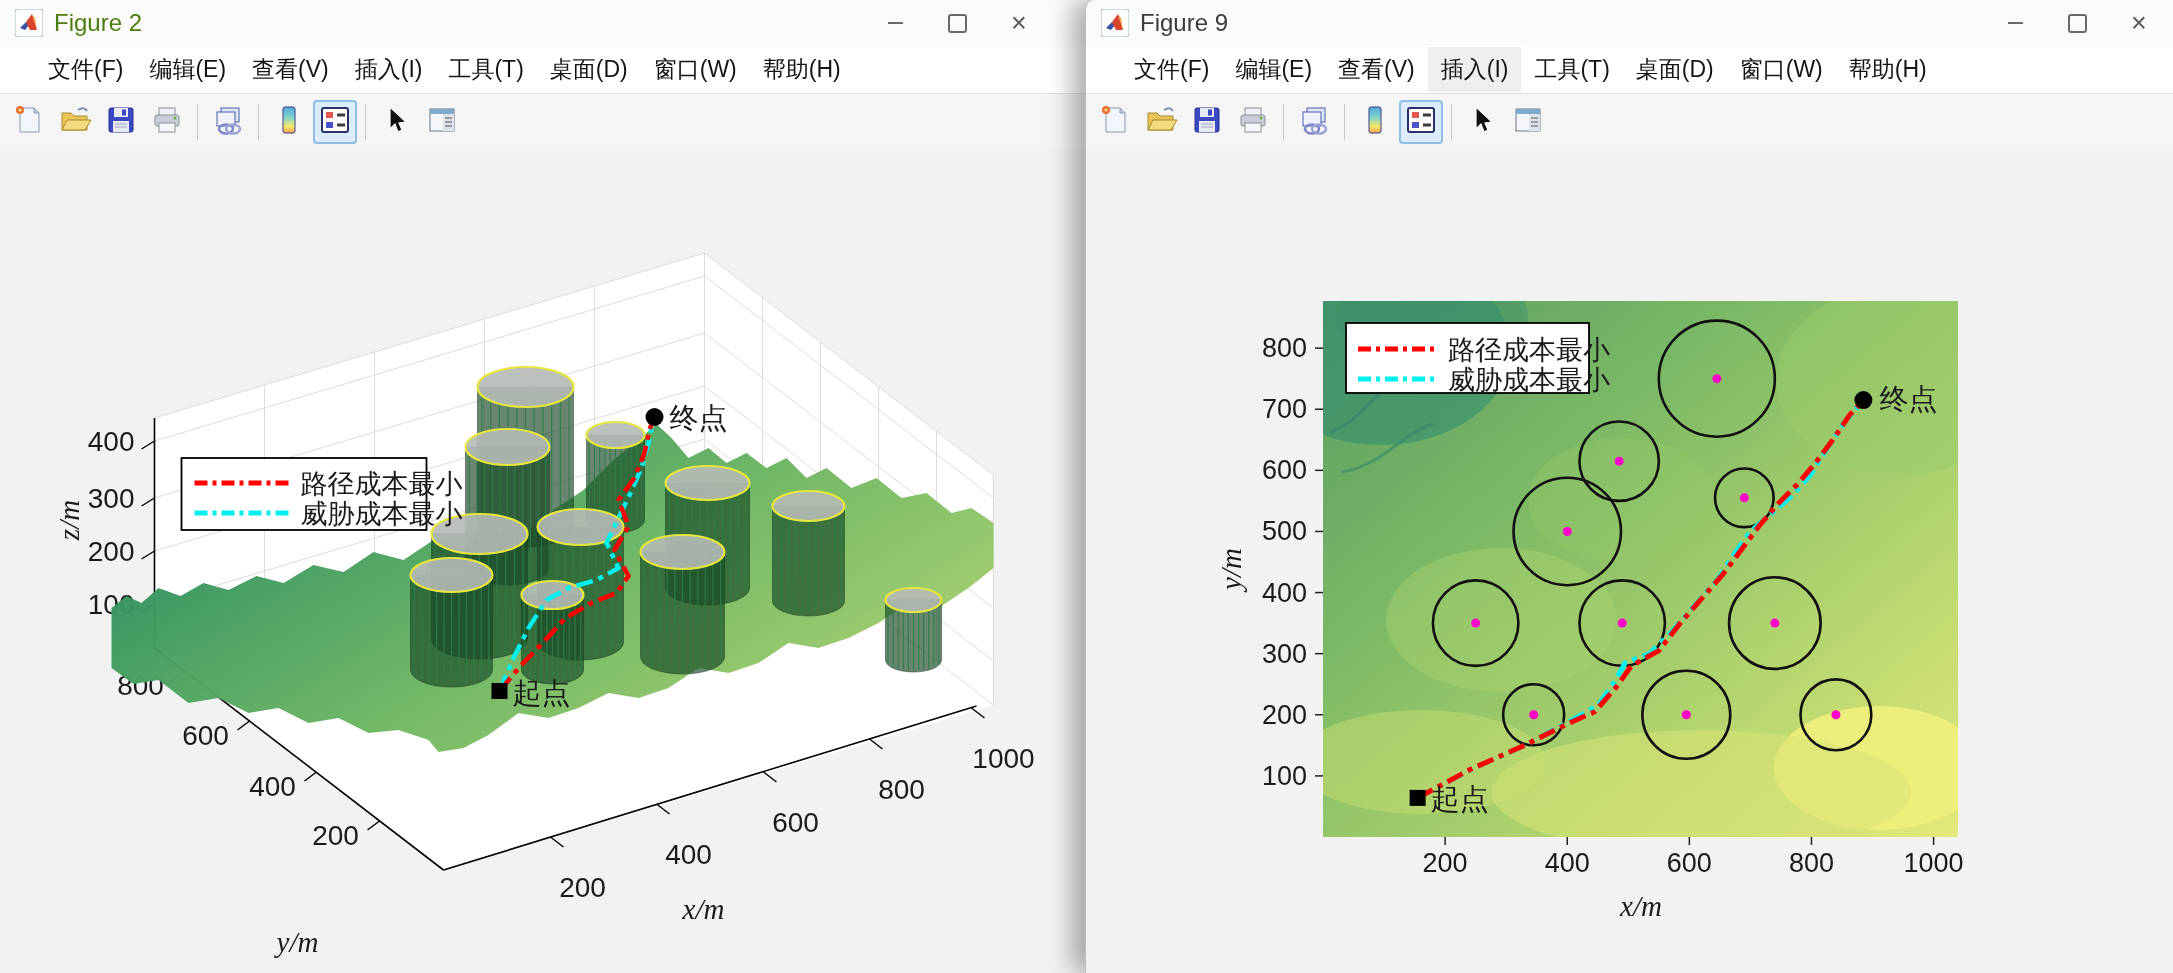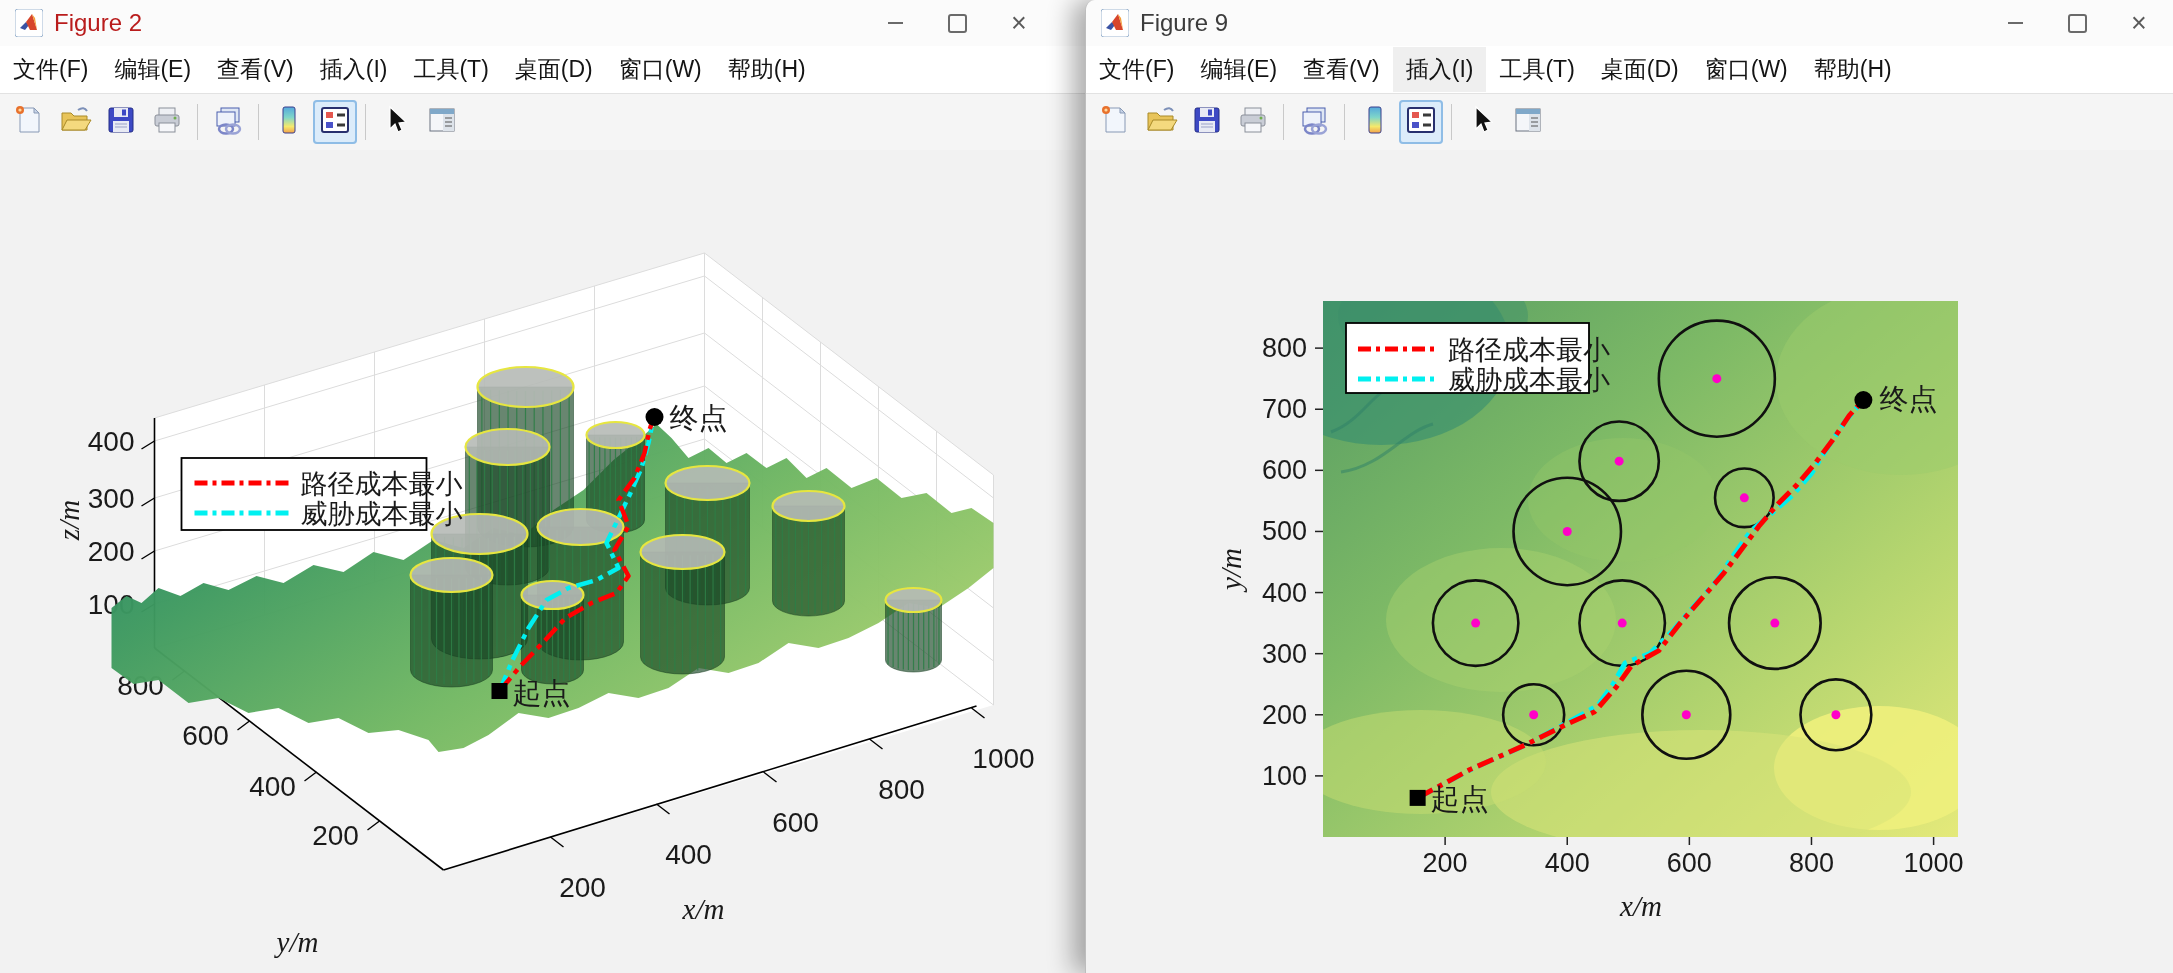--- a/index.html
+++ b/index.html
@@ -5,29 +5,29 @@
   html,body{margin:0;padding:0;background:#e9e9e9;width:2173px;height:973px;overflow:hidden;
     font-family:"Liberation Sans","DejaVu Sans",sans-serif;}
   .screen{position:relative;width:2173px;height:973px;}
   .window{position:absolute;top:0;background:#f2f2f2;}
   .window.fig2{left:0;width:1100px;height:973px;}
   .window.fig3{left:1085px;width:1088px;height:973px;border-top-left-radius:10px;overflow:hidden;
     box-shadow:-12px 0 26px rgba(0,0,0,.33);border-left:1px solid #bdbdbd;}
   .titlebar{position:absolute;left:0;right:0;top:0;height:46px;background:#fbfbfb;display:flex;align-items:center;}
   .appicon{width:30px;height:30px;margin-left:14px;display:flex;align-items:center;justify-content:center;}
   .title{margin-left:10px;font-size:24px;}
-  .fig2 .title{color:#b91c1c;}
+  .fig2 .title{color:#4d7c0f;}
   .fig3 .title{color:#3c3c3c;}
   .winbtns{margin-left:auto;display:flex;height:100%;}
   .wb{width:62px;height:100%;display:flex;align-items:center;justify-content:center;color:#555;}
   .wb .mini{width:15px;height:2px;background:#6a6a6a;}
   .wb .maxi{width:15px;height:15px;border:2px solid #6a6a6a;border-radius:3px;}
   .wb .clos{font-size:27px;color:#5a5a5a;line-height:1;}
   .menubar{position:absolute;left:0;right:0;top:46px;height:47px;background:#ffffff;display:flex;
-    align-items:center;border-bottom:1px solid #e2e2e2;}
+    align-items:center;border-bottom:1px solid #e2e2e2;padding-left:35px;}
   .mi{padding:0 13px;font-size:23px;color:#141414;line-height:45px;}
   .mi.hl{background:#efefef;}
   .toolbar{position:absolute;left:0;right:0;top:94px;height:56px;background:#f5f5f5;display:flex;
     align-items:center;border-bottom:1px solid #d6d6d6;}
   .tbtn{width:44px;height:44px;display:flex;align-items:center;justify-content:center;margin:0 1px;border-radius:4px;}
   .tbtn.active{background:#dcecfa;box-shadow:inset 0 0 0 2px #8fbde6;}
   .tsep{width:1px;height:36px;background:#c9c9c9;margin:0 7px;}
   .canvas{position:absolute;left:0;right:0;top:150px;bottom:0;background:#f2f2f2;}
   .canvas svg{position:absolute;left:0;top:0;width:100%;height:100%;}
   text{user-select:none;}

